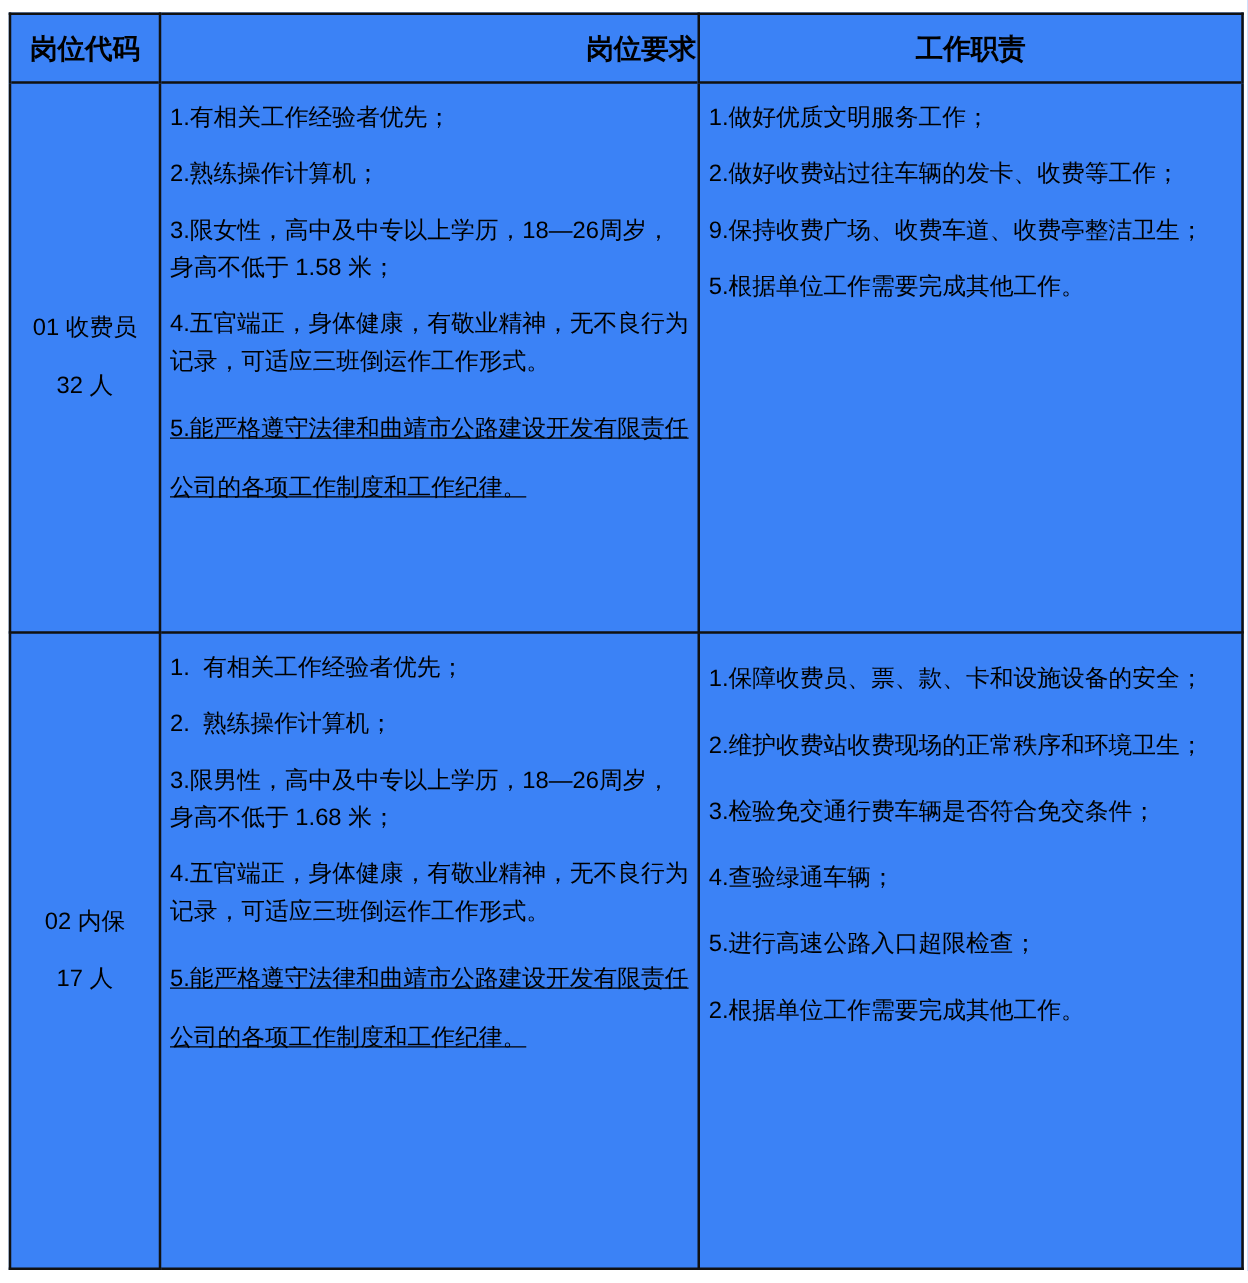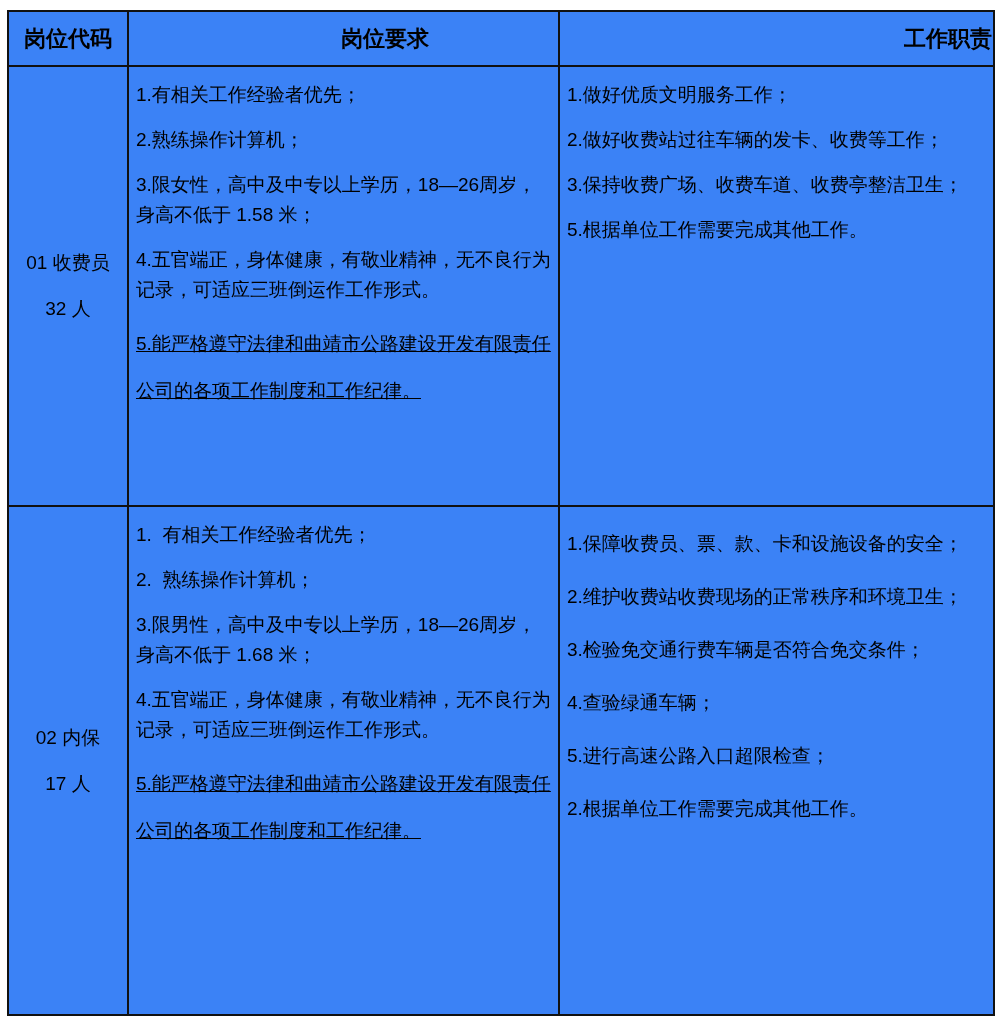--- a/index.html
+++ b/index.html
@@ -29,22 +29,22 @@
     overflow: hidden;
   }
   table.job-table thead th {
     border-bottom-width: 1px;
     height: 51px;
     font-size: 22px;
     font-weight: bold;
     vertical-align: middle;
   }
   th.h-code { text-align: center; }
-  th.h-req  { text-align: center; padding-left: 84px; }
-  th.h-duty { text-align: right; }
+  th.h-req  { text-align: right; padding-left: 84px; }
+  th.h-duty { text-align: center; }
 
   tr.data-row-1 { height: 440px; }
   tr.data-row-2 { height: 509px; }
 
   td.code-cell {
     text-align: center;
     vertical-align: middle;
     font-size: 19px;
   }
   td.code-cell .code-line {
@@ -96,21 +96,21 @@
       <td class="content-cell">
         <p class="item">1.有相关工作经验者优先；</p>
         <p class="item">2.熟练操作计算机；</p>
         <p class="item">3.限女性，高中及中专以上学历，18—26周岁，身高不低于 1.58 米；</p>
         <p class="item">4.五官端正，身体健康，有敬业精神，无不良行为记录，可适应三班倒运作工作形式。</p>
         <p class="item wide first-wide">5.能严格遵守法律和曲靖市公路建设开发有限责任公司的各项工作制度和工作纪律。</p>
       </td>
       <td class="content-cell">
         <p class="item">1.做好优质文明服务工作；</p>
         <p class="item">2.做好收费站过往车辆的发卡、收费等工作；</p>
-        <p class="item">3.保持收费广场、收费车道、收费亭整洁卫生；</p>
+        <p class="item">9.保持收费广场、收费车道、收费亭整洁卫生；</p>
         <p class="item">5.根据单位工作需要完成其他工作。</p>
       </td>
     </tr>
     <tr class="data-row-2">
       <td class="code-cell">
         <div class="code-line">02 内保</div>
         <div class="code-line">17 人</div>
       </td>
       <td class="content-cell">
         <p class="item">1.  有相关工作经验者优先；</p>

